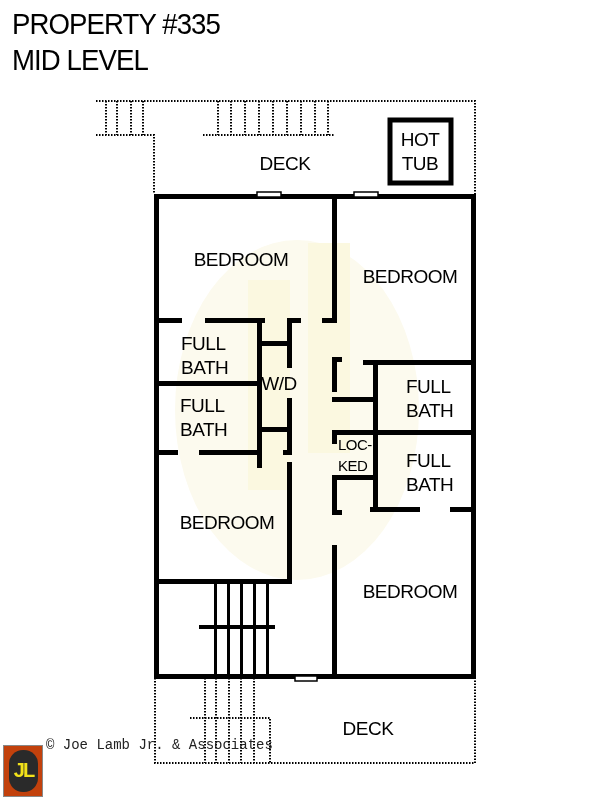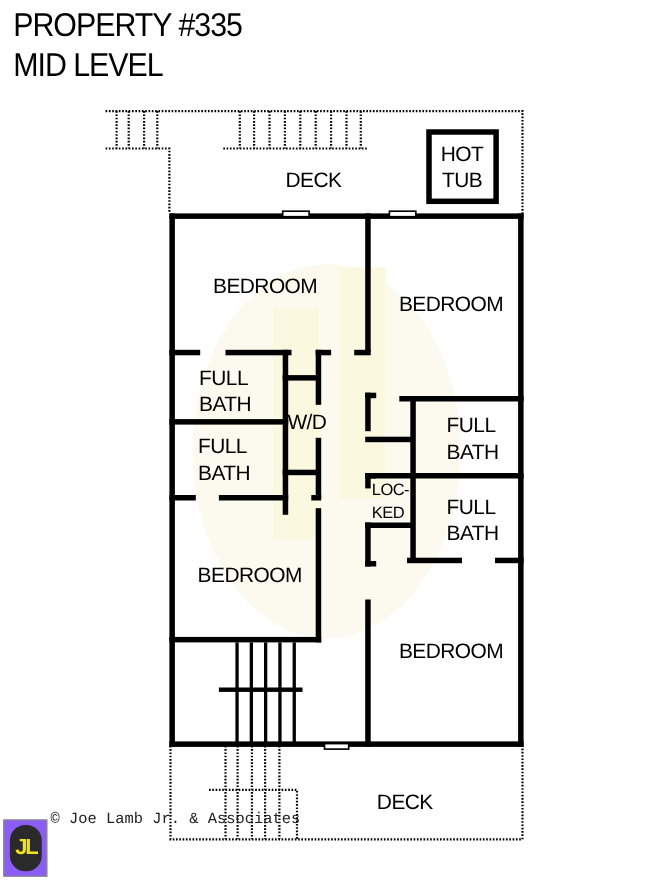--- a/index.html
+++ b/index.html
@@ -5,21 +5,21 @@
     html, body { margin: 0; padding: 0; background: #ffffff; }
     body { width: 600px; height: 800px; position: relative; overflow: hidden; font-family: "Liberation Sans", sans-serif; }
     .title { position: absolute; left: 12px; font-size: 30px; line-height: 32px; color: #000; letter-spacing: -1px; transform: scaleX(0.92); transform-origin: left center; }
     #title1 { top: 8px; }
     #title2 { top: 44px; }
     svg#plan { position: absolute; left: 0; top: 0; }
     .lbl { font-family: "Liberation Sans", sans-serif; font-size: 19px; fill: #000; letter-spacing: -0.5px; }
     .lbl-small { font-size: 15px; }
     .wall { fill: #000; }
     .dot { stroke: #000; stroke-width: 2; stroke-dasharray: 1.5 1.5; fill: none; }
-    .logo { position: absolute; left: 3px; top: 745px; width: 40px; height: 52px; background: #8b5cf6; border: 1px solid #888; box-sizing: border-box; }
+    .logo { position: absolute; left: 3px; top: 745px; width: 40px; height: 52px; background: #c2410c; border: 1px solid #888; box-sizing: border-box; }
     .logo-inner { position: absolute; left: 5px; top: 4px; width: 29px; height: 42px; border-radius: 14px; background: #2a2a2a; }
     .logo-text { position: absolute; left: 0; top: 9px; width: 29px; text-align: center; color: #f2e21a; font-weight: bold; font-size: 20px; letter-spacing: -2px; font-family: "Liberation Sans", sans-serif; }
     .copyright { position: absolute; left: 46px; top: 737px; font-size: 14px; color: #222; font-family: Liberation Mono, monospace; }
   </style>
 </head>
 <body>
 
 <div id="title1" class="title">PROPERTY #335</div>
 <div id="title2" class="title">MID LEVEL</div>
 

